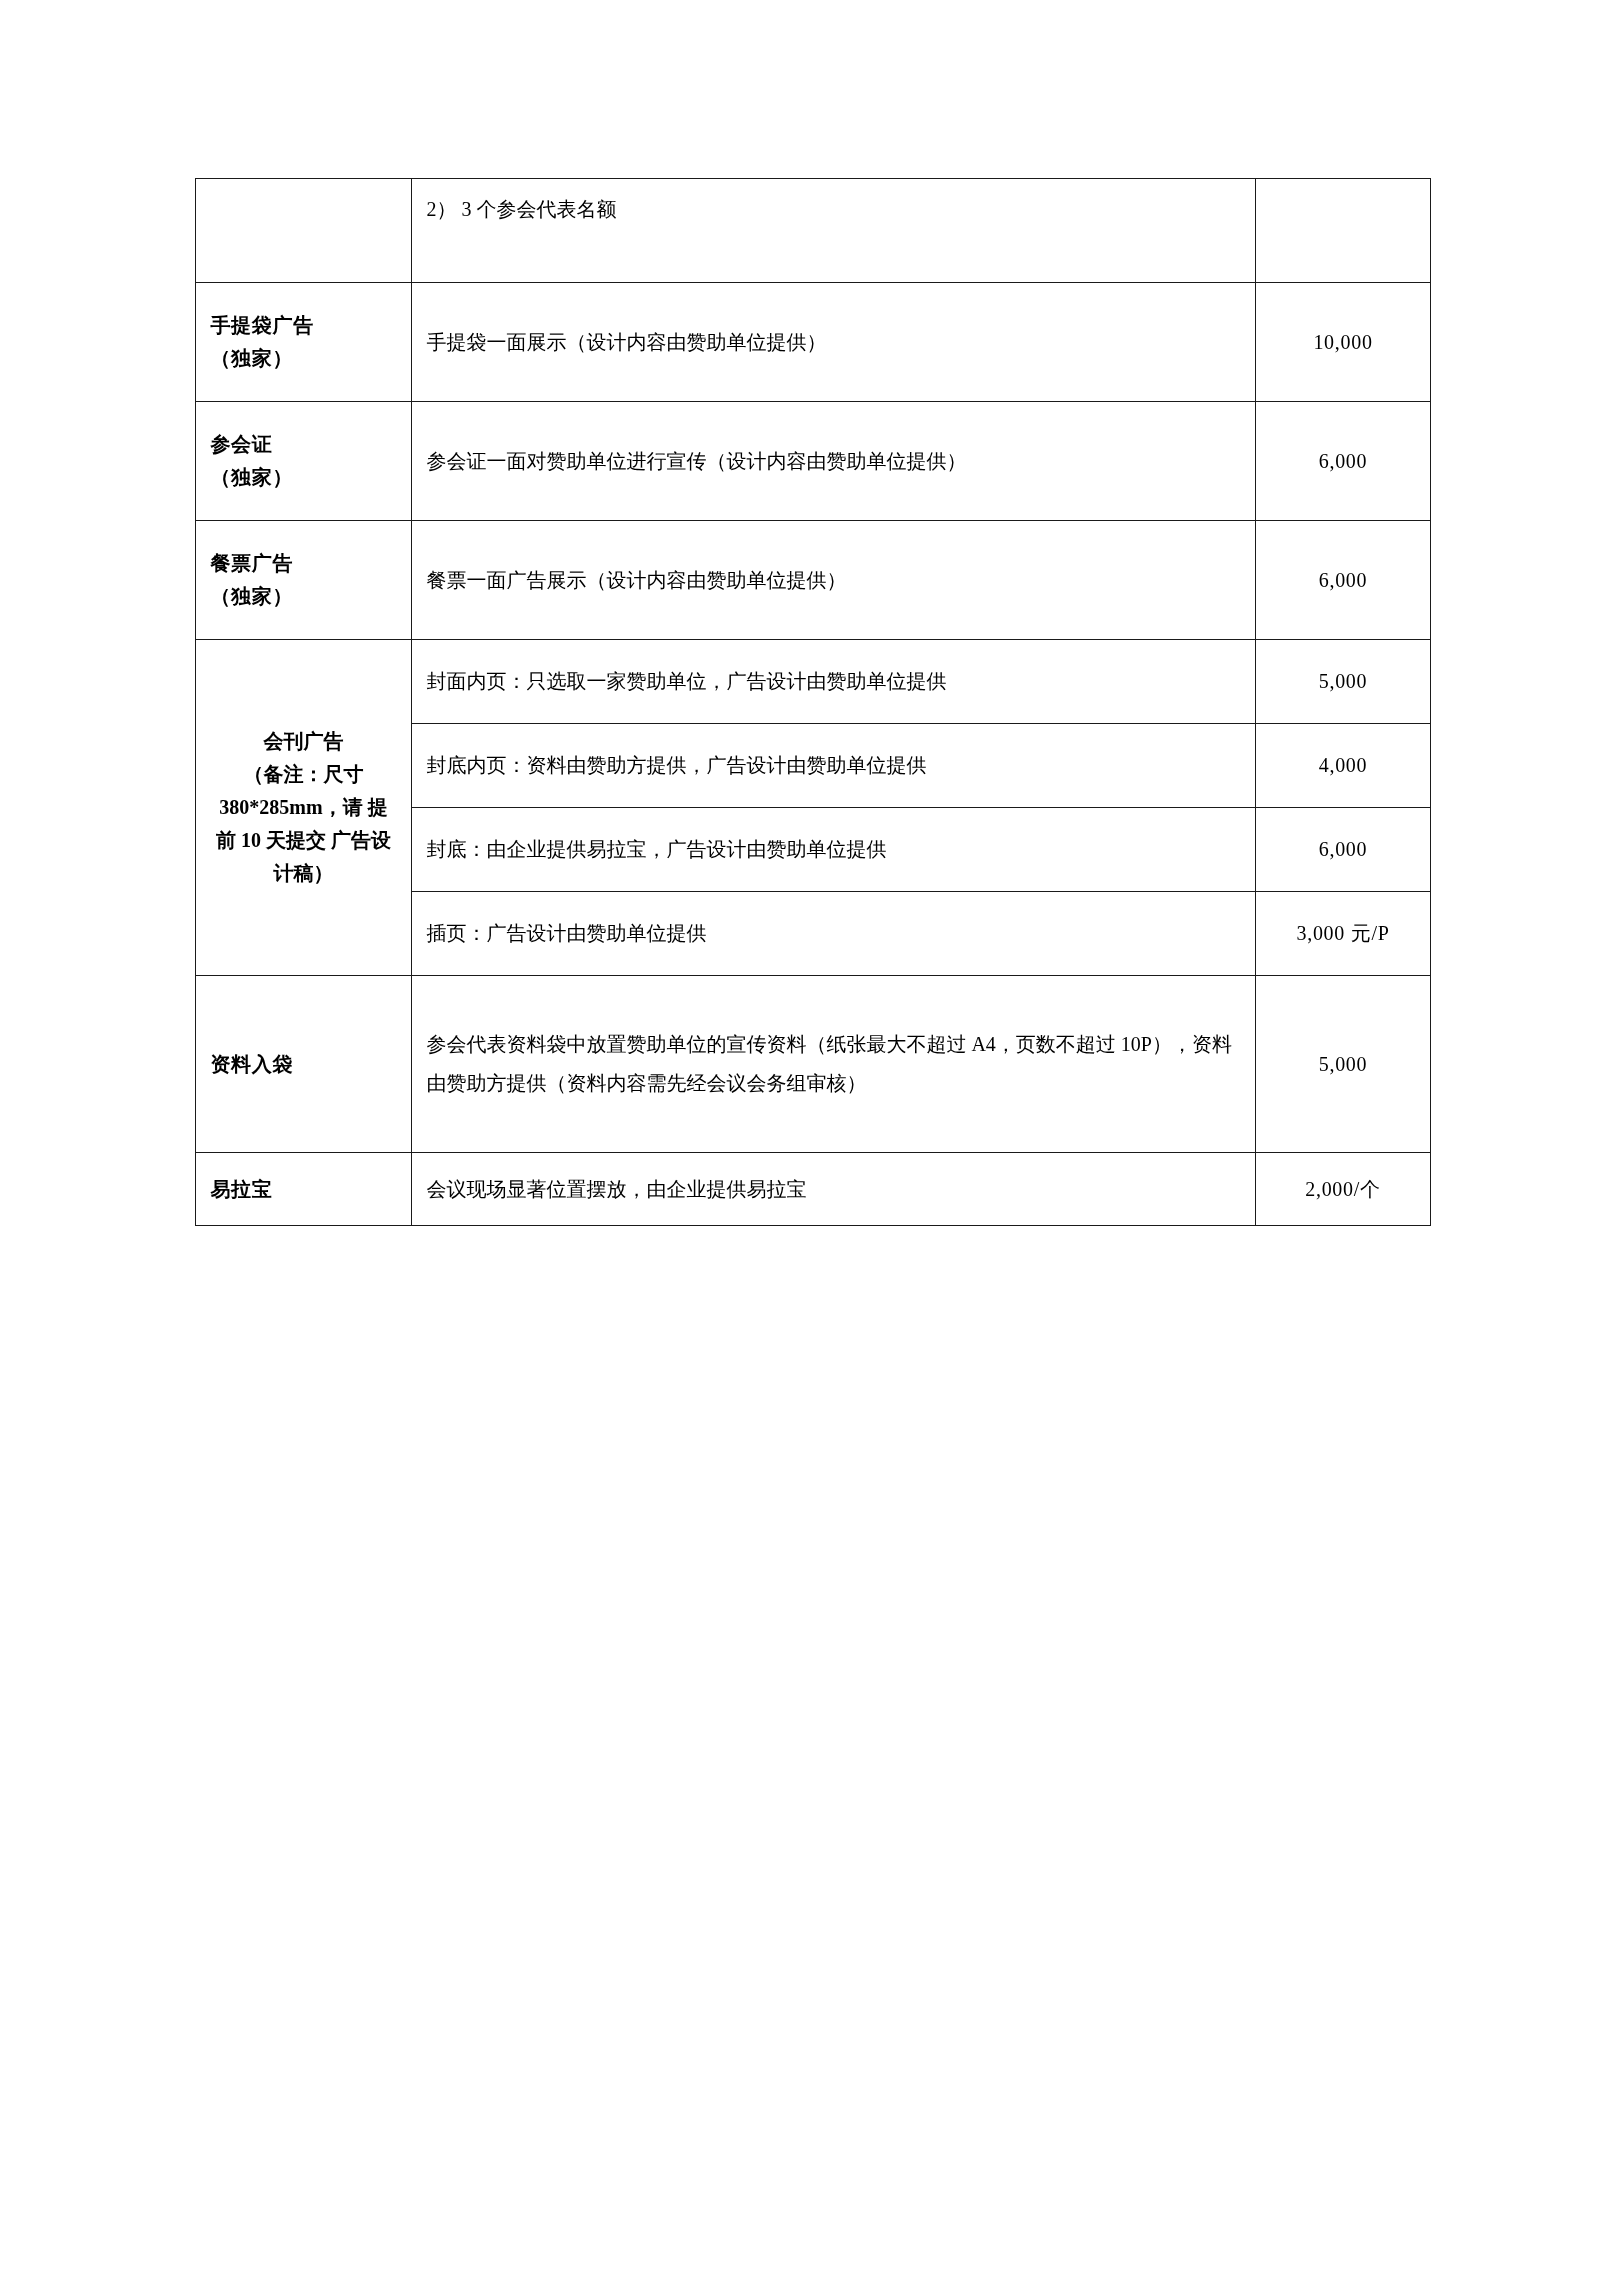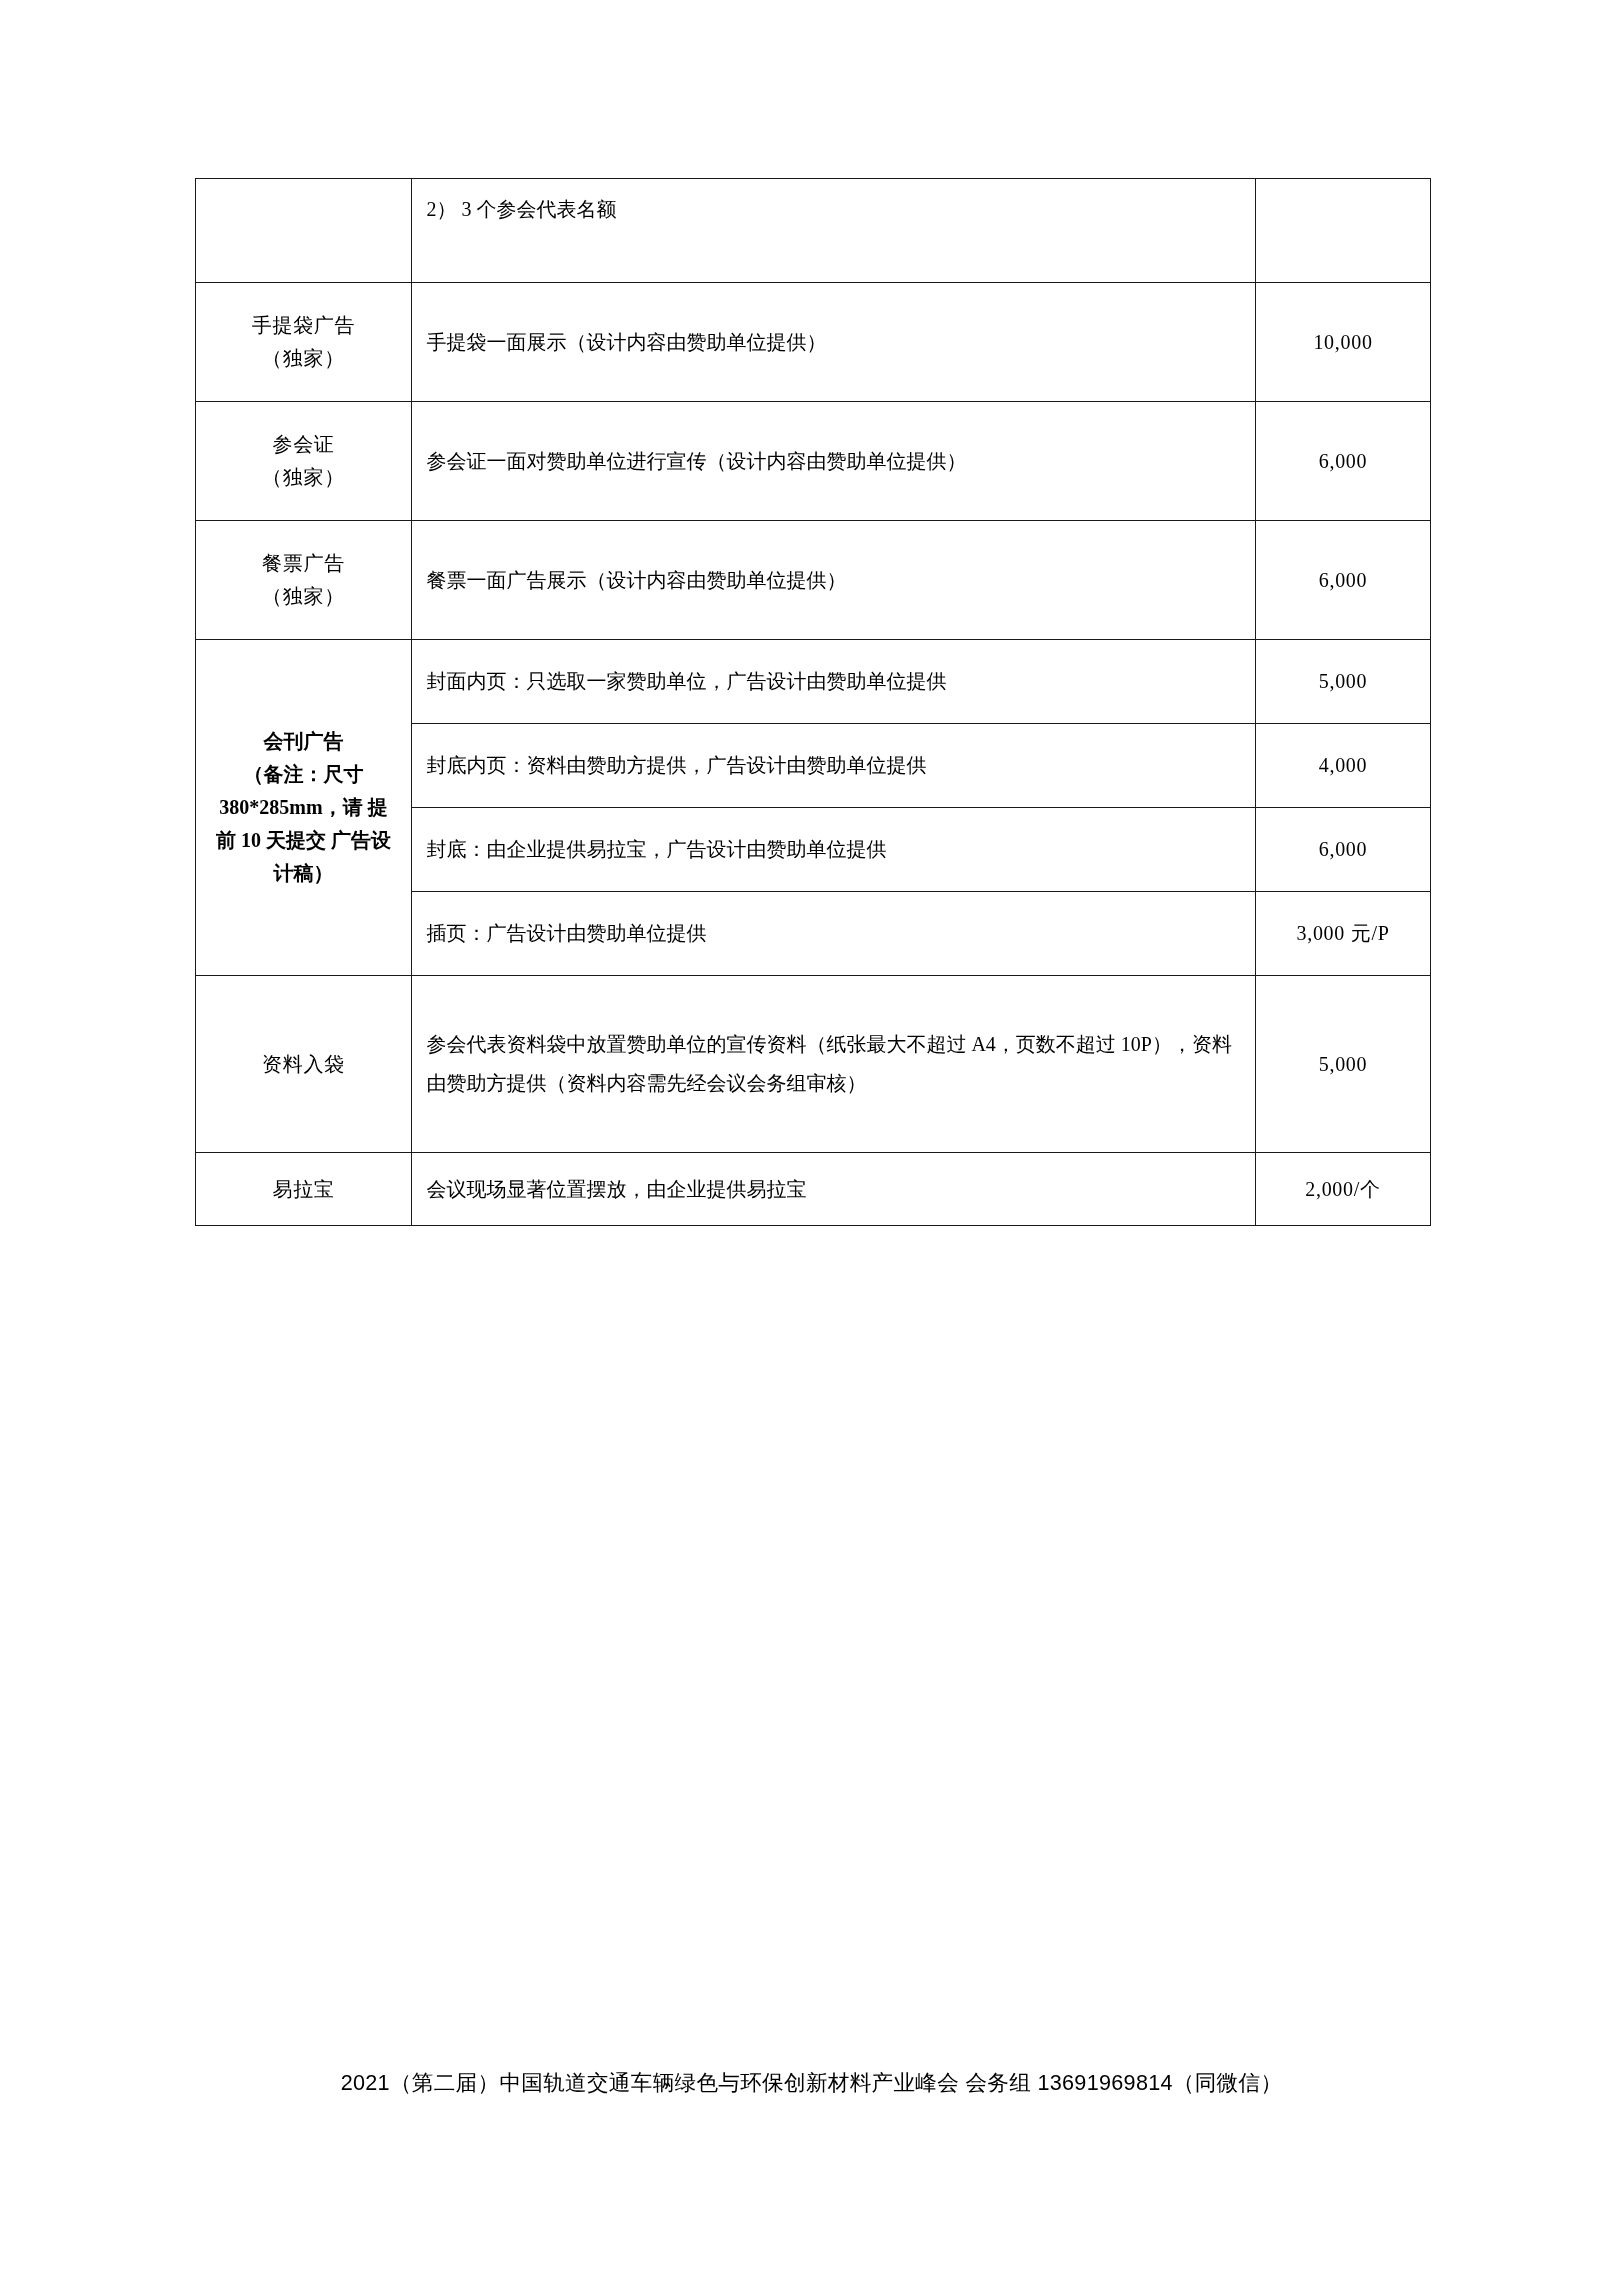--- a/index.html
+++ b/index.html
@@ -36,22 +36,21 @@
     padding: 11.8px 14.4px;
     font-size: 20px;
     line-height: 1.65;
     font-family: "Liberation Serif", "DejaVu Serif", serif;
   }
   .col-cat { width: 216px; }
   .col-desc { width: 844px; }
   .col-price { width: 175px; }
 
   .cat-cell {
-    text-align: center;
-    font-weight: normal;
+    font-weight: bold;
     font-size: 21px;
     line-height: 2.0;
     letter-spacing: 0.7px;
   }
   .cat-cell .sub {
     display: block;
   }
   .cat-note {
     text-align: center;
     font-weight: bold;
@@ -175,16 +174,15 @@
       <tr class="row-h-last">
         <td class="cat-cell">
           <span class="sub">易拉宝</span>
         </td>
         <td class="desc-cell">会议现场显著位置摆放，由企业提供易拉宝</td>
         <td class="price-cell">2,000/个</td>
       </tr>
     </tbody>
   </table>
 
-  <div class="footer">2021（第二届）中国轨道交通车辆绿色与环保创新材料产业峰会  会务组  13691969814（同微信）</div>
 
 </div>
 
 
 </body></html>

